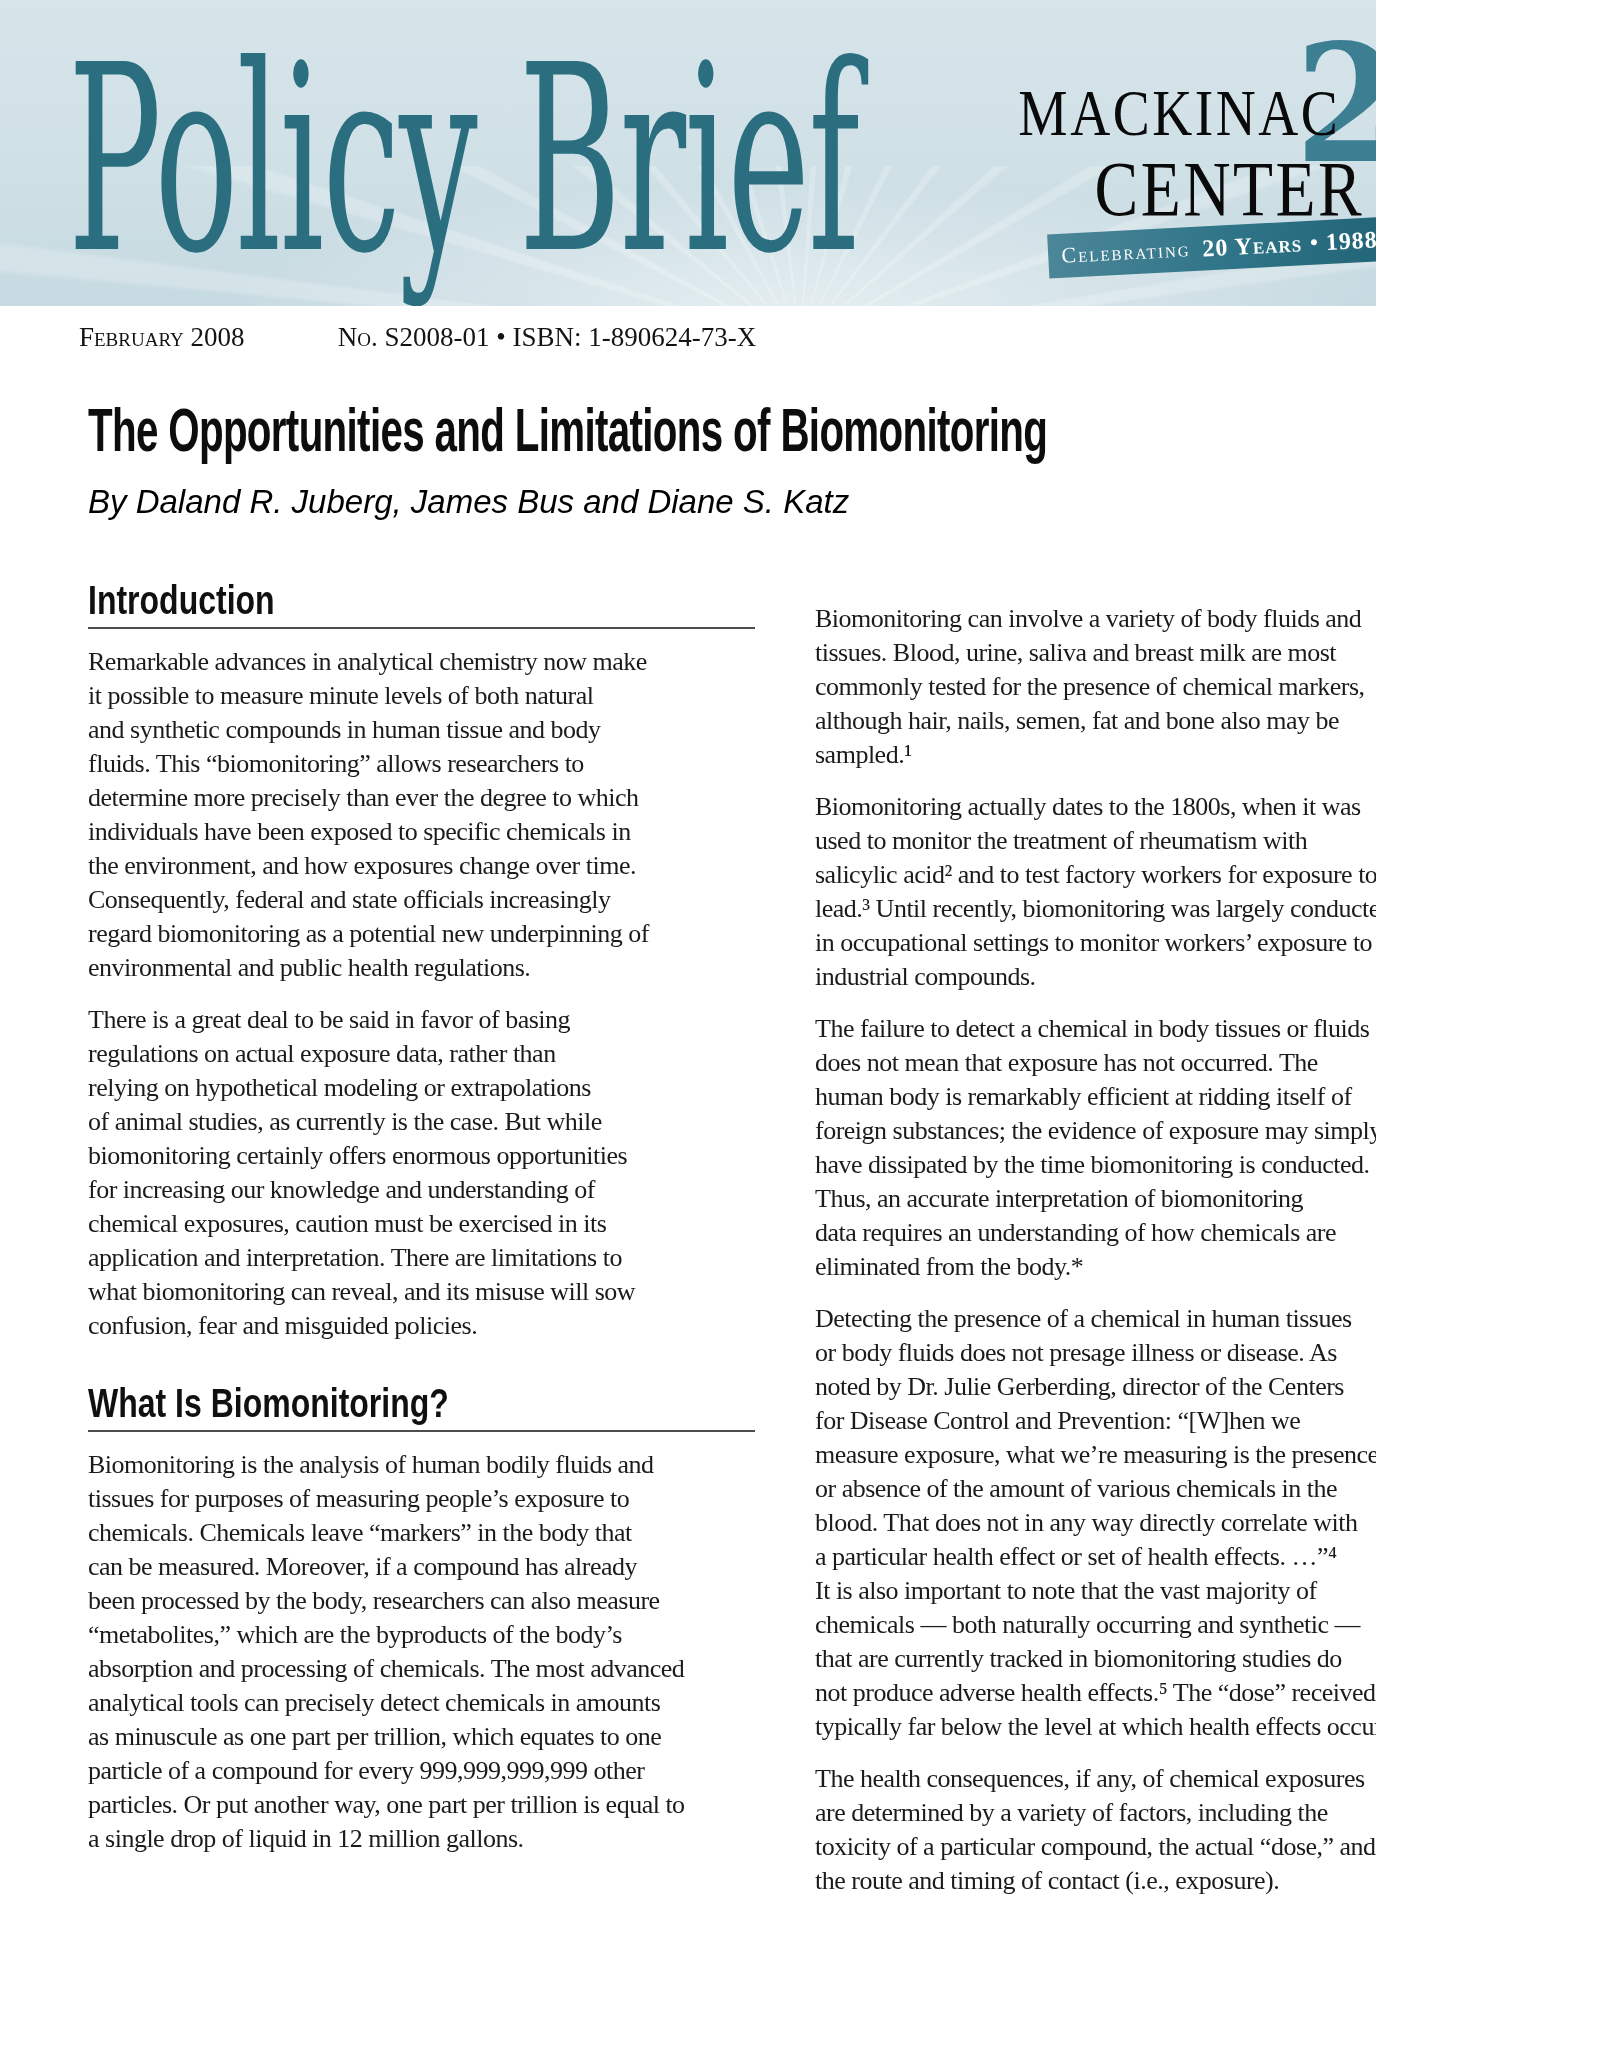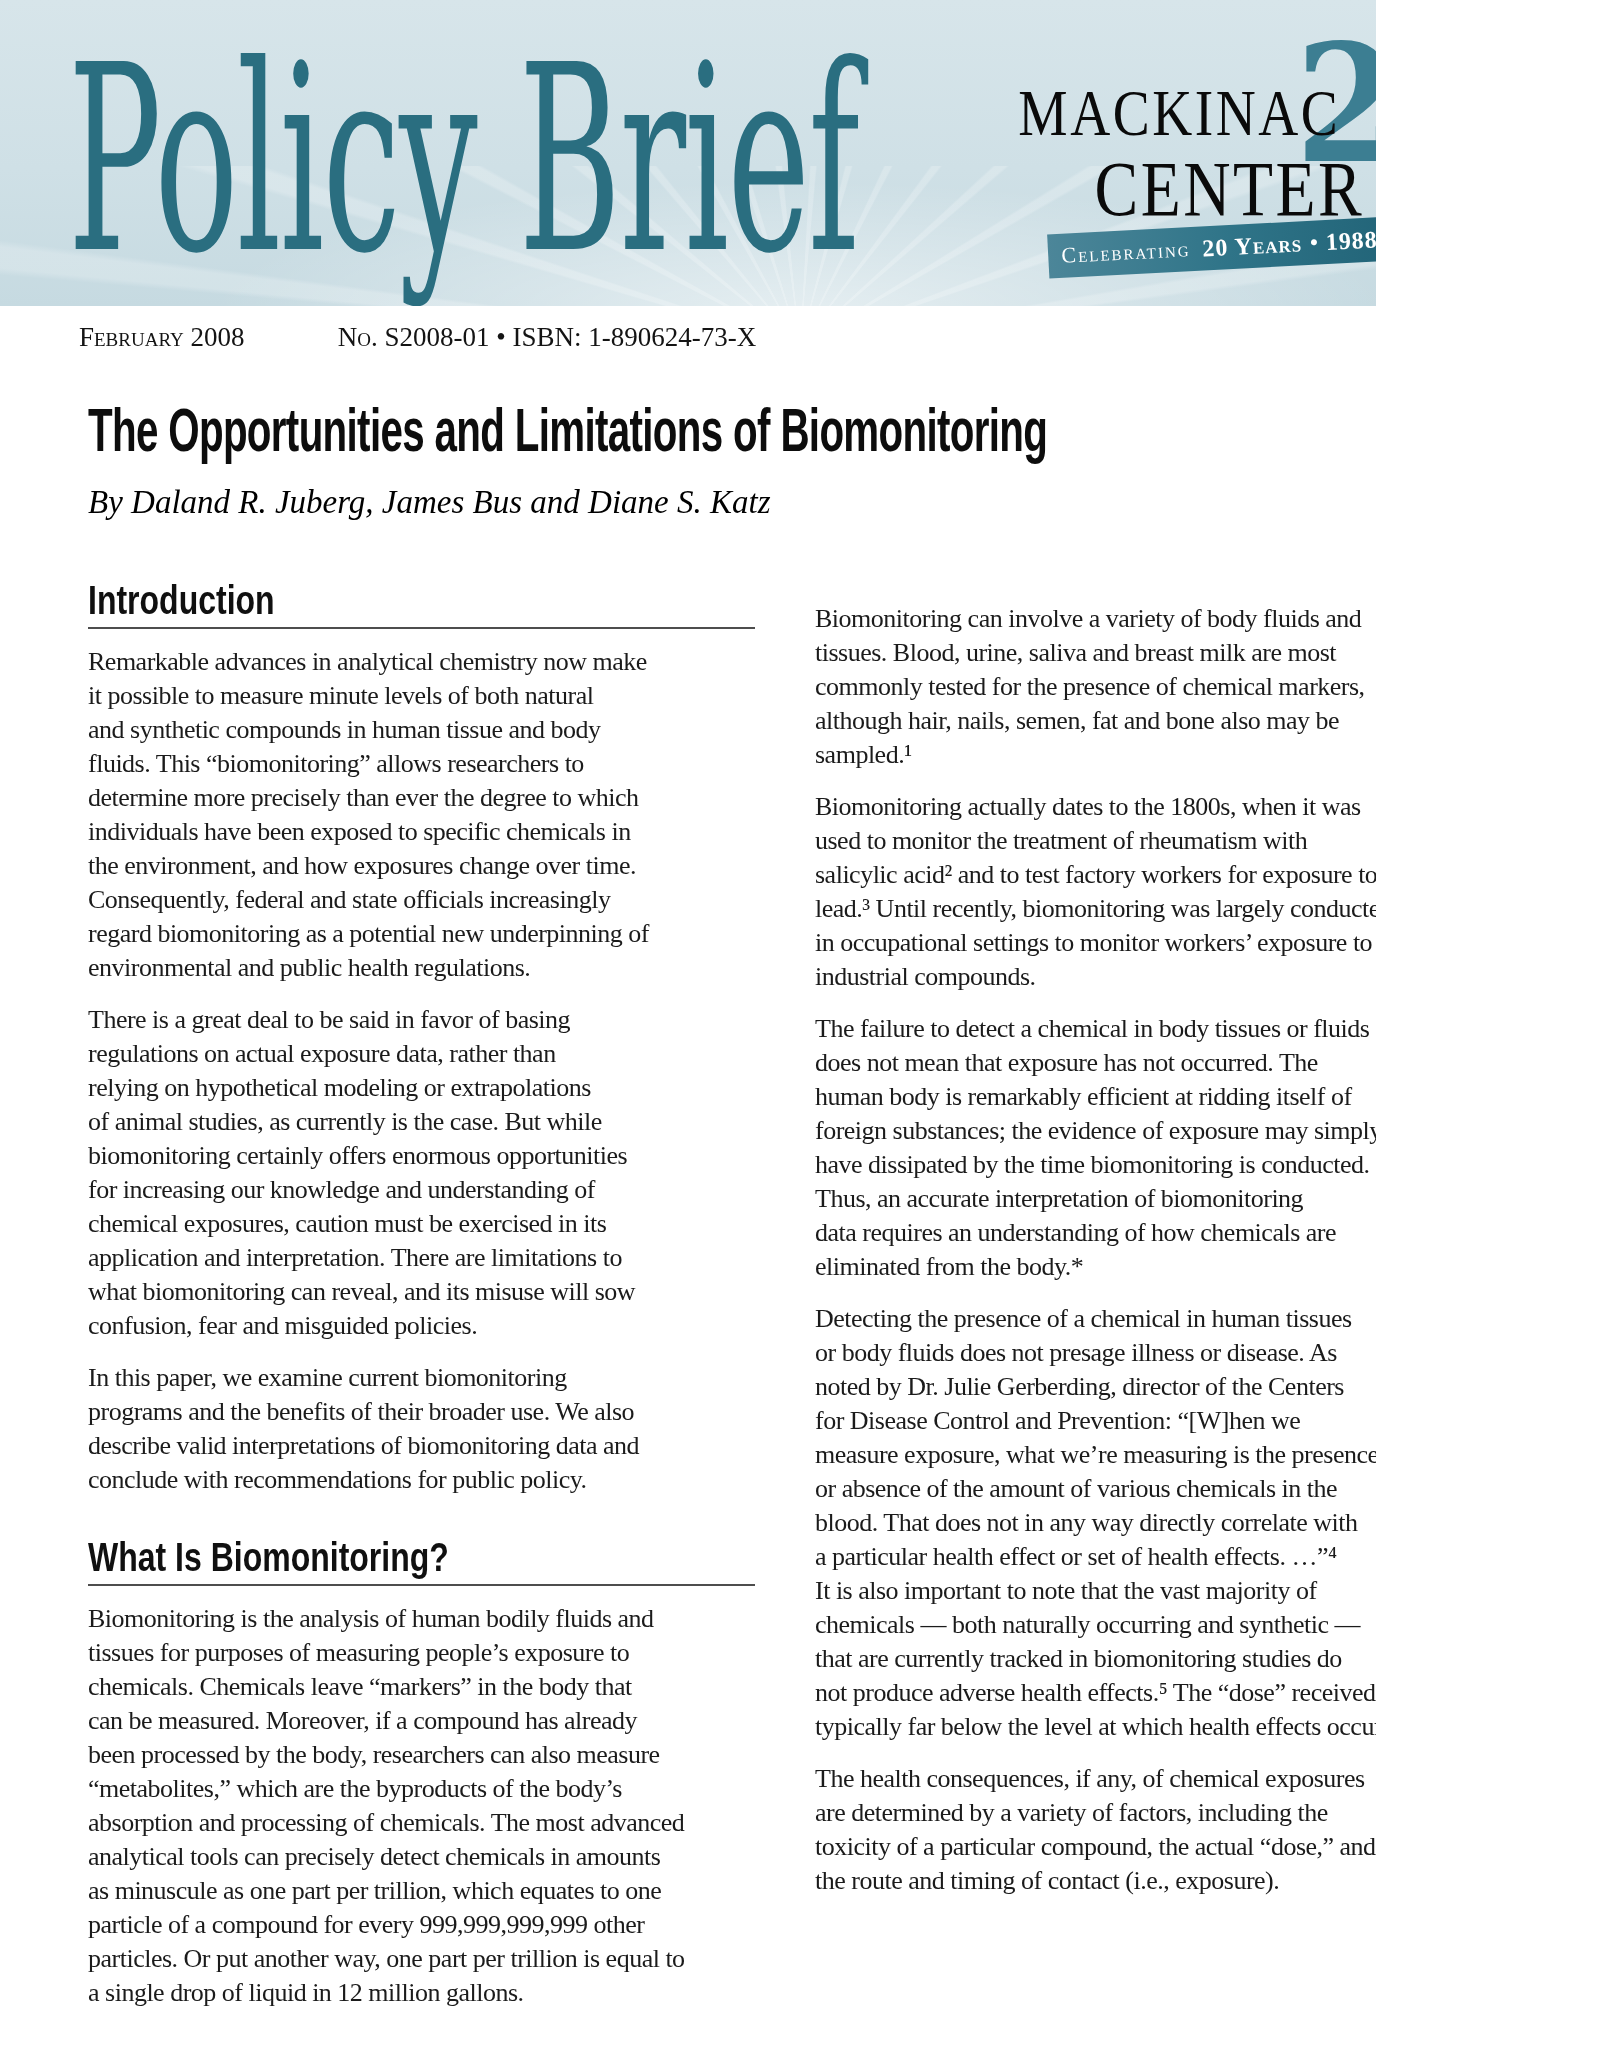--- a/index.html
+++ b/index.html
@@ -49,21 +49,21 @@
 
   
   .meta{padding:14px 0 0 79px;font-family:"Liberation Serif",serif;font-variant:small-caps;
     font-size:27px;line-height:35px;color:#141414;}
   .meta .date{display:inline-block;width:252px;}
 
   
   .title{margin:42px 0 0 88px;font-family:"Liberation Sans",sans-serif;font-weight:bold;
     font-size:62px;line-height:66px;letter-spacing:-1px;color:#0d0d0d;
     transform:scaleX(0.65);transform-origin:left top;white-space:nowrap;}
-  .byline{margin:18px 16px 0 88px;font-family:Liberation Serif, serif;font-style:italic;
+  .byline{margin:18px 16px 0 88px;font-family:Liberation Sans, sans-serif;font-style:italic;
     font-size:33px;line-height:42px;color:#000000;}
 
   
   .columns{display:flex;gap:60px;margin:55px 88px 0 88px;}
   .col{width:667px;flex:0 0 667px;}
   .col-right{padding-top:24px;}
   .sec-head{margin:0;font-family:"Liberation Sans",sans-serif;font-weight:bold;
     font-size:40px;line-height:44px;color:#101010;}
   .sec-head .inner{display:inline-block;transform:scaleX(0.8);transform-origin:left top;white-space:nowrap;}
   .sec-rule{height:2px;background:#4d4d4d;margin:5px 0 16px 0;}
@@ -129,24 +129,20 @@
       <p class="para">There is a great deal to be said in favor of basing
 regulations on actual exposure data, rather than
 relying on hypothetical modeling or extrapolations
 of animal studies, as currently is the case. But while
 biomonitoring certainly offers enormous opportunities
 for increasing our knowledge and understanding of
 chemical exposures, caution must be exercised in its
 application and interpretation. There are limitations to
 what biomonitoring can reveal, and its misuse will sow
 confusion, fear and misguided policies.</p>
-      <p class="para">In this paper, we examine current biomonitoring
-programs and the benefits of their broader use. We also
-describe valid interpretations of biomonitoring data and
-conclude with recommendations for public policy.</p>
       <h2 class="sec-head sec-gap">
         <span class="inner">What Is Biomonitoring?</span>
       </h2>
       <div class="sec-rule"></div>
       <p class="para">Biomonitoring is the analysis of human bodily fluids and
 tissues for purposes of measuring people’s exposure to
 chemicals. Chemicals leave “markers” in the body that
 can be measured. Moreover, if a compound has already
 been processed by the body, researchers can also measure
 “metabolites,” which are the byproducts of the body’s

